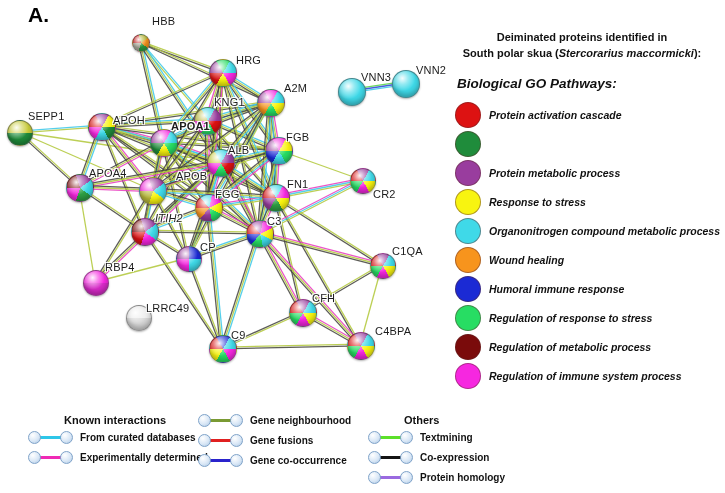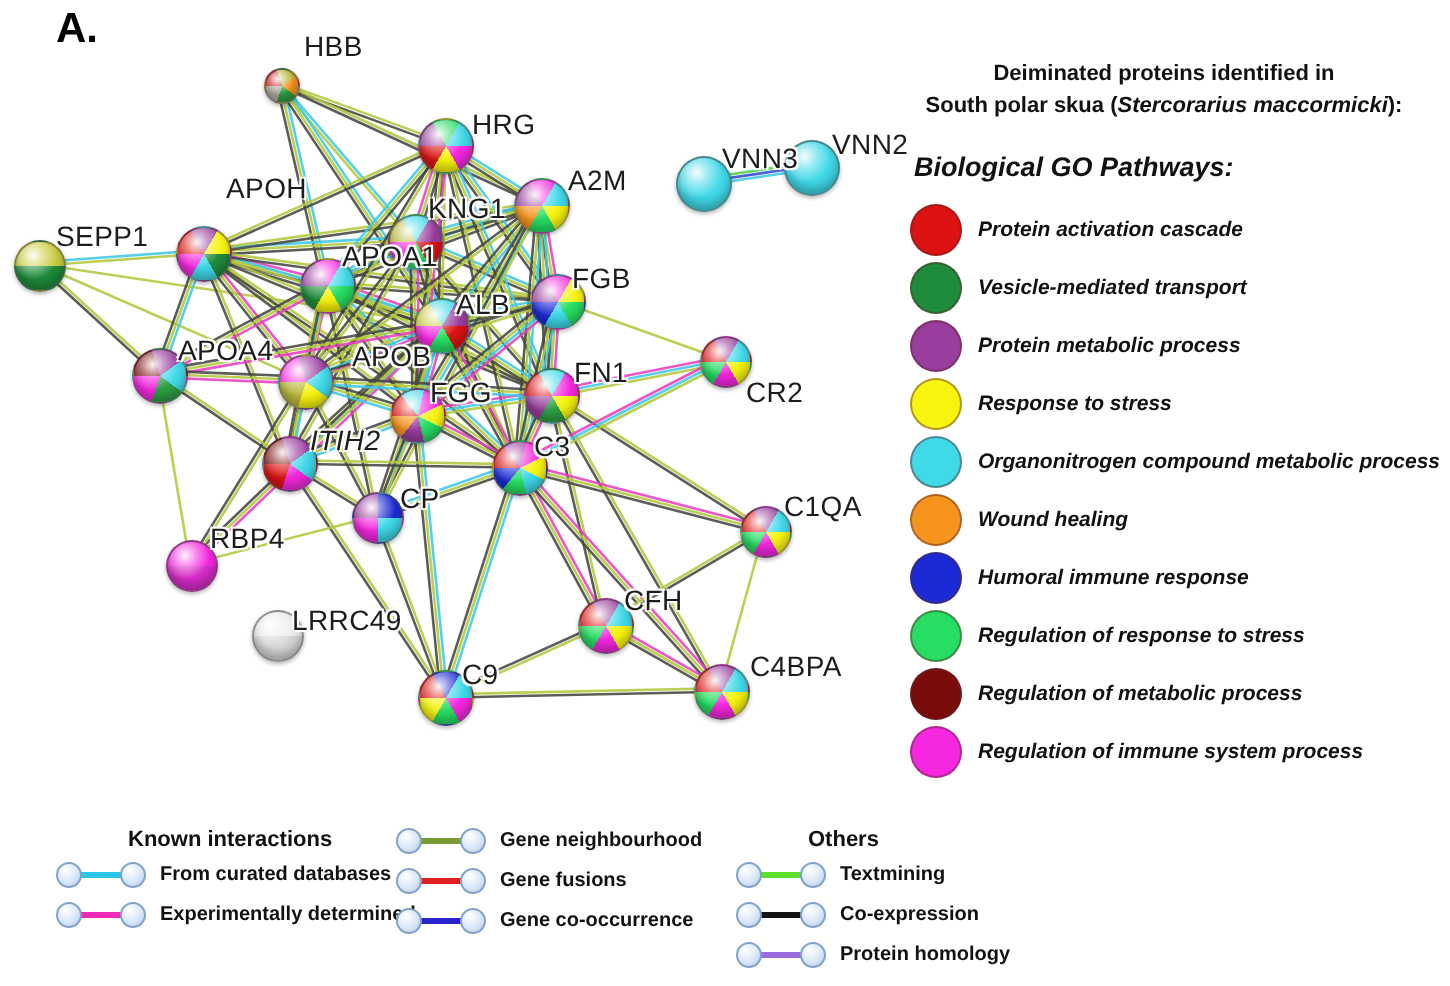--- a/index.html
+++ b/index.html
@@ -4,21 +4,21 @@
 <style>
   html,body{margin:0;padding:0;background:#fff;}
   body{font-family:"Liberation Sans",sans-serif;}
   .figure{position:relative;width:725px;height:493px;background:#ffffff;overflow:hidden;}
   .panel-label{position:absolute;left:28px;top:3px;font-size:21px;font-weight:bold;color:#000;z-index:6;}
   #edge-svg{position:absolute;left:0;top:0;z-index:1;}
   .node{position:absolute;border-radius:50%;border:1px solid rgba(70,70,70,.55);
         box-shadow:0 1px 2px rgba(0,0,0,.3), inset 0 -3px 5px rgba(0,0,0,.28);z-index:2;}
   .node::after{content:"";position:absolute;inset:0;border-radius:50%;
         background:radial-gradient(circle at 36% 28%, rgba(255,255,255,.95) 0%, rgba(255,255,255,.45) 24%, rgba(255,255,255,0) 52%);}
-  .node-label{position:absolute;font-size:14px;color:#1c1c1c;white-space:nowrap;z-index:3;letter-spacing:.2px;
+  .node-label{position:absolute;font-size:11px;color:#1c1c1c;white-space:nowrap;z-index:3;letter-spacing:.2px;
         text-shadow:1px 1px 0 #fff,-1px -1px 0 #fff,1px -1px 0 #fff,-1px 1px 0 #fff,0 0 2px #fff;}
   .title-block{position:absolute;left:448px;top:30px;width:268px;text-align:center;
         font-size:11px;font-weight:bold;color:#111;line-height:1.45;z-index:5;}
   .species{font-style:italic;}
   .go-title{position:absolute;left:457px;top:76px;font-size:13.5px;font-weight:bold;font-style:italic;color:#111;z-index:5;}
   .go-list{position:absolute;left:455px;top:102px;z-index:5;}
   .go-row{display:flex;align-items:center;height:26px;margin-bottom:3px;}
   .go-dot{width:26px;height:26px;border-radius:50%;flex:0 0 26px;border:1px solid rgba(90,40,40,.45);box-sizing:border-box;}
   .go-label{margin-left:8px;font-size:10.5px;font-weight:bold;font-style:italic;color:#111;white-space:nowrap;}
   .ileg-group{position:absolute;top:414px;z-index:5;}
@@ -514,25 +514,25 @@
       </g>
     </svg>
   <div id="nodes">
       <div class="node" style="left: 132px; top: 34px; width: 16px; height: 16px; background: conic-gradient(from -90deg, rgb(204, 34, 34) 0deg, rgb(204, 34, 34) 72deg, rgb(184, 184, 58) 72deg, rgb(184, 184, 58) 144deg, rgb(247, 148, 29) 144deg, rgb(247, 148, 29) 216deg, rgb(46, 160, 67) 216deg, rgb(46, 160, 67) 288deg, rgb(176, 176, 160) 288deg, rgb(176, 176, 160) 360deg);"></div>
       <div class="node-label" style="left: 152px; top: 15px;">HBB</div>
       <div class="node" style="left: 209px; top: 59px; width: 26px; height: 26px; background: conic-gradient(from -90deg, rgb(153, 61, 158) 0deg, rgb(153, 61, 158) 60deg, rgb(39, 221, 99) 60deg, rgb(39, 221, 99) 120deg, rgb(63, 217, 232) 120deg, rgb(63, 217, 232) 180deg, rgb(246, 39, 224) 180deg, rgb(246, 39, 224) 240deg, rgb(248, 244, 16) 240deg, rgb(248, 244, 16) 300deg, rgb(221, 18, 18) 300deg, rgb(221, 18, 18) 360deg);"></div>
       <div class="node-label" style="left: 236px; top: 54px;">HRG</div>
       <div class="node" style="left: 7px; top: 120px; width: 24px; height: 24px; background: conic-gradient(from -90deg, rgb(200, 204, 58) 0deg, rgb(200, 204, 58) 180deg, rgb(31, 140, 59) 180deg, rgb(31, 140, 59) 360deg);"></div>
       <div class="node-label" style="left: 28px; top: 110px;">SEPP1</div>
       <div class="node" style="left: 88px; top: 113px; width: 26px; height: 26px; background: conic-gradient(from -90deg, rgb(221, 18, 18) 0deg, rgb(221, 18, 18) 60deg, rgb(153, 61, 158) 60deg, rgb(153, 61, 158) 120deg, rgb(248, 244, 16) 120deg, rgb(248, 244, 16) 180deg, rgb(31, 140, 59) 180deg, rgb(31, 140, 59) 240deg, rgb(63, 217, 232) 240deg, rgb(63, 217, 232) 300deg, rgb(246, 39, 224) 300deg, rgb(246, 39, 224) 360deg);"></div>
-      <div class="node-label" style="left: 113px; top: 86px; text-align: center;">APOH</div>
+      <div class="node-label" style="left: 113px; top: 114px; text-align: center;">APOH</div>
       <div class="node" style="left: 194px; top: 107px; width: 26px; height: 26px; background: conic-gradient(from -90deg, rgb(184, 184, 58) 0deg, rgb(184, 184, 58) 60deg, rgb(63, 217, 232) 60deg, rgb(63, 217, 232) 120deg, rgb(153, 61, 158) 120deg, rgb(153, 61, 158) 180deg, rgb(221, 18, 18) 180deg, rgb(221, 18, 18) 240deg, rgb(39, 221, 99) 240deg, rgb(39, 221, 99) 300deg, rgb(246, 39, 224) 300deg, rgb(246, 39, 224) 360deg);"></div>
       <div class="node-label" style="left: 214px; top: 96px;">KNG1</div>
       <div class="node" style="left: 150px; top: 129px; width: 26px; height: 26px; background: conic-gradient(from -90deg, rgb(153, 61, 158) 0deg, rgb(153, 61, 158) 60deg, rgb(246, 39, 224) 60deg, rgb(246, 39, 224) 120deg, rgb(63, 217, 232) 120deg, rgb(63, 217, 232) 180deg, rgb(39, 221, 99) 180deg, rgb(39, 221, 99) 240deg, rgb(248, 244, 16) 240deg, rgb(248, 244, 16) 300deg, rgb(31, 140, 59) 300deg, rgb(31, 140, 59) 360deg);"></div>
-      <div class="node-label" style="left: 171px; top: 120px;">APOA1</div>
+      <div class="node-label" style="left: 171px; top: 120px; font-weight: bold;">APOA1</div>
       <div class="node" style="left: 257px; top: 89px; width: 26px; height: 26px; background: conic-gradient(from -90deg, rgb(153, 61, 158) 0deg, rgb(153, 61, 158) 60deg, rgb(246, 39, 224) 60deg, rgb(246, 39, 224) 120deg, rgb(63, 217, 232) 120deg, rgb(63, 217, 232) 180deg, rgb(248, 244, 16) 180deg, rgb(248, 244, 16) 240deg, rgb(39, 221, 99) 240deg, rgb(39, 221, 99) 300deg, rgb(247, 148, 29) 300deg, rgb(247, 148, 29) 360deg);"></div>
       <div class="node-label" style="left: 284px; top: 82px;">A2M</div>
       <div class="node" style="left: 207px; top: 149px; width: 26px; height: 26px; background: conic-gradient(from -90deg, rgb(200, 204, 58) 0deg, rgb(200, 204, 58) 60deg, rgb(63, 217, 232) 60deg, rgb(63, 217, 232) 120deg, rgb(153, 61, 158) 120deg, rgb(153, 61, 158) 180deg, rgb(221, 18, 18) 180deg, rgb(221, 18, 18) 240deg, rgb(39, 221, 99) 240deg, rgb(39, 221, 99) 300deg, rgb(246, 39, 224) 300deg, rgb(246, 39, 224) 360deg);"></div>
       <div class="node-label" style="left: 228px; top: 144px;">ALB</div>
       <div class="node" style="left: 265px; top: 137px; width: 26px; height: 26px; background: conic-gradient(from -90deg, rgb(153, 61, 158) 0deg, rgb(153, 61, 158) 60deg, rgb(246, 39, 224) 60deg, rgb(246, 39, 224) 120deg, rgb(248, 244, 16) 120deg, rgb(248, 244, 16) 180deg, rgb(39, 221, 99) 180deg, rgb(39, 221, 99) 240deg, rgb(63, 217, 232) 240deg, rgb(63, 217, 232) 300deg, rgb(27, 42, 212) 300deg, rgb(27, 42, 212) 360deg);"></div>
       <div class="node-label" style="left: 286px; top: 131px;">FGB</div>
       <div class="node" style="left: 66px; top: 174px; width: 26px; height: 26px; background: conic-gradient(from -90deg, rgb(122, 11, 11) 0deg, rgb(122, 11, 11) 72deg, rgb(153, 61, 158) 72deg, rgb(153, 61, 158) 144deg, rgb(63, 217, 232) 144deg, rgb(63, 217, 232) 216deg, rgb(46, 160, 67) 216deg, rgb(46, 160, 67) 288deg, rgb(246, 39, 224) 288deg, rgb(246, 39, 224) 360deg);"></div>
       <div class="node-label" style="left: 89px; top: 167px;">APOA4</div>
       <div class="node" style="left: 139px; top: 177px; width: 26px; height: 26px; background: conic-gradient(from -90deg, rgb(246, 39, 224) 0deg, rgb(246, 39, 224) 72deg, rgb(153, 61, 158) 72deg, rgb(153, 61, 158) 144deg, rgb(63, 217, 232) 144deg, rgb(63, 217, 232) 216deg, rgb(248, 244, 16) 216deg, rgb(248, 244, 16) 288deg, rgb(184, 184, 58) 288deg, rgb(184, 184, 58) 360deg);"></div>
       <div class="node-label" style="left: 176px; top: 170px;">APOB</div>
@@ -572,21 +572,20 @@
   </div>
 
   <div class="go-title">Biological GO Pathways:</div>
   <div class="go-list" id="go-list">
       <div class="go-row">
         <span class="go-dot" style="background: radial-gradient(circle at 40% 35%, rgb(221, 18, 18) 60%, rgb(221, 18, 18)) rgb(221, 18, 18);"></span>
         <span class="go-label">Protein activation cascade</span>
       </div>
       <div class="go-row">
         <span class="go-dot" style="background: radial-gradient(circle at 40% 35%, rgb(31, 140, 59) 60%, rgb(31, 140, 59)) rgb(31, 140, 59);"></span>
-        <span class="go-label">Vesicle-mediated transport</span>
       </div>
       <div class="go-row">
         <span class="go-dot" style="background: radial-gradient(circle at 40% 35%, rgb(153, 61, 158) 60%, rgb(153, 61, 158)) rgb(153, 61, 158);"></span>
         <span class="go-label">Protein metabolic process</span>
       </div>
       <div class="go-row">
         <span class="go-dot" style="background: radial-gradient(circle at 40% 35%, rgb(248, 244, 16) 60%, rgb(248, 244, 16)) rgb(248, 244, 16);"></span>
         <span class="go-label">Response to stress</span>
       </div>
       <div class="go-row">

